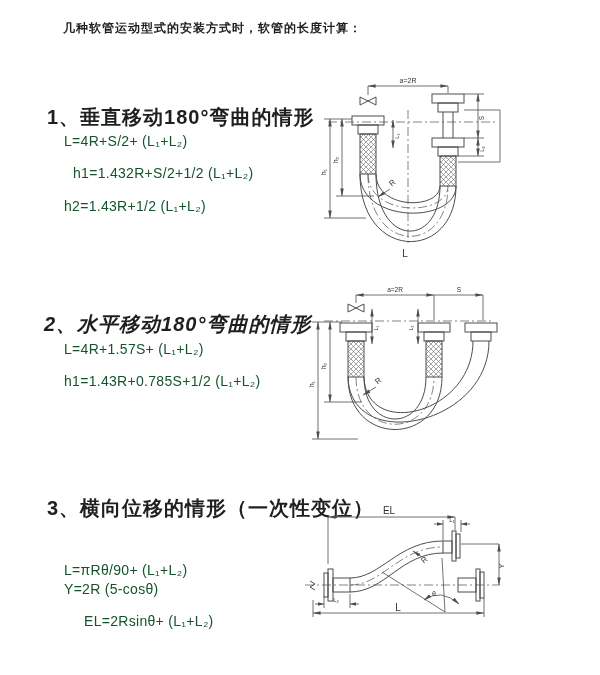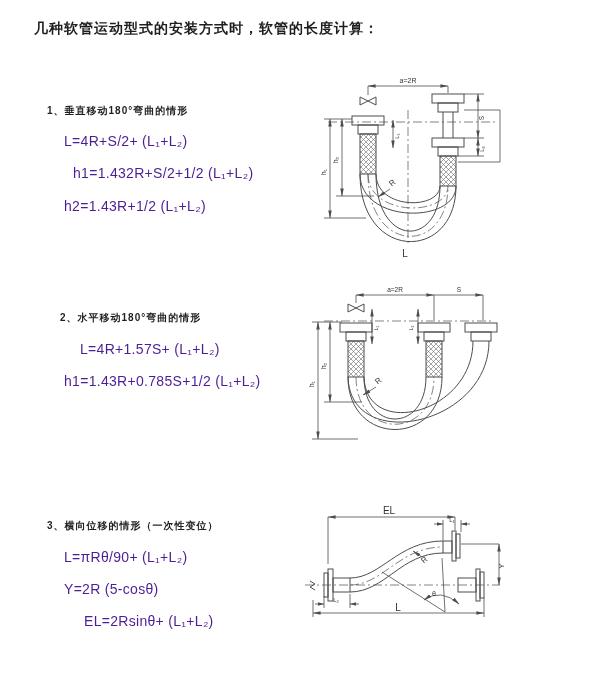--- a/index.html
+++ b/index.html
@@ -1,48 +1,48 @@
 <!DOCTYPE html>
 <html><head>
 <meta charset="utf-8">
 <style>
   html,body{margin:0;padding:0;}
   body{
     width:600px;height:675px;background:#ffffff;position:relative;overflow:hidden;
     font-family:"Liberation Sans","DejaVu Sans",sans-serif;color:#1f1f1f;
   }
   .abs{position:absolute;white-space:nowrap;}
-  .title{font-size:14px;font-weight:600;letter-spacing:1px;}
-  .heading{font-size:10px;font-weight:600;letter-spacing:1px;}
-  .formula{font-size:14px;font-weight:500;letter-spacing:.3px;color:#4c1d95;}
+  .title{font-size:12px;font-weight:600;letter-spacing:1px;margin-left:29px;}
+  .heading{font-size:20px;font-weight:600;letter-spacing:1px;}
+  .formula{font-size:14px;font-weight:500;letter-spacing:.3px;color:#14532d;}
   svg.diag{position:absolute;}
   svg.diag text{font-family:"Liberation Sans","DejaVu Sans",sans-serif;fill:#333;stroke:none;}
   .ln{stroke:#4d4d4d;fill:none;stroke-width:1;}
   .dim{stroke:#4d4d4d;fill:none;stroke-width:.8;}
   .dash{stroke-dasharray:9 3 2 3;stroke-width:.7;}
   .arrowfill{fill:#4d4d4d;stroke:none;}
 </style>
 </head>
 <body>
 
 <div style="position:absolute;inset:0;">
 
   <div class="abs title" style="left:34px;top:20px;">几种软管运动型式的安装方式时，软管的长度计算：</div>
 
   <div class="abs heading" style="left:47px;top:104px;">1、垂直移动180°弯曲的情形</div>
   <div class="abs formula" style="left:64px;top:133px;">L=4R+S/2+ (L₁+L₂)</div>
   <div class="abs formula" style="left:73px;top:165px;">h1=1.432R+S/2+1/2 (L₁+L₂)</div>
   <div class="abs formula" style="left:64px;top:198px;">h2=1.43R+1/2 (L₁+L₂)</div>
 
-  <div class="abs heading" style="left:60px;top:311px;">2、水平移动180°弯曲的情形</div>
-  <div class="abs formula" style="left:80px;top:341px;">L=4R+1.57S+ (L₁+L₂)</div>
+  <div class="abs heading" style="left:44px;top:311px;font-style:italic;">2、水平移动180°弯曲的情形</div>
+  <div class="abs formula" style="left:64px;top:341px;">L=4R+1.57S+ (L₁+L₂)</div>
   <div class="abs formula" style="left:64px;top:373px;">h1=1.43R+0.785S+1/2 (L₁+L₂)</div>
 
-  <div class="abs heading" style="left:47px;top:519px;">3、横向位移的情形（一次性变位）</div>
-  <div class="abs formula" style="left:64px;top:549px;">L=πRθ/90+ (L₁+L₂)</div>
+  <div class="abs heading" style="left:47px;top:495px;">3、横向位移的情形（一次性变位）</div>
+  <div class="abs formula" style="left:64px;top:562px;">L=πRθ/90+ (L₁+L₂)</div>
   <div class="abs formula" style="left:64px;top:581px;">Y=2R (5-cosθ)</div>
   <div class="abs formula" style="left:64px;top:613px;margin-left:20px;">EL=2Rsinθ+ (L₁+L₂)</div>
 
   <svg class="diag" style="left:306px;top:72px;" width="292" height="196" viewBox="0 0 292 196">
     <defs>
       <marker id="ar1" viewBox="0 0 10 6" refX="9.5" refY="3" markerWidth="10" markerHeight="6" orient="auto-start-reverse">
         <path d="M0,0.8 L10,3 L0,5.2 Z" class="arrowfill"></path>
       </marker>
       <pattern id="braid1" width="5" height="5" patternUnits="userSpaceOnUse">
         <path d="M0,0 L5,5 M5,0 L0,5" stroke="#6a6a6a" stroke-width="0.6"></path>

